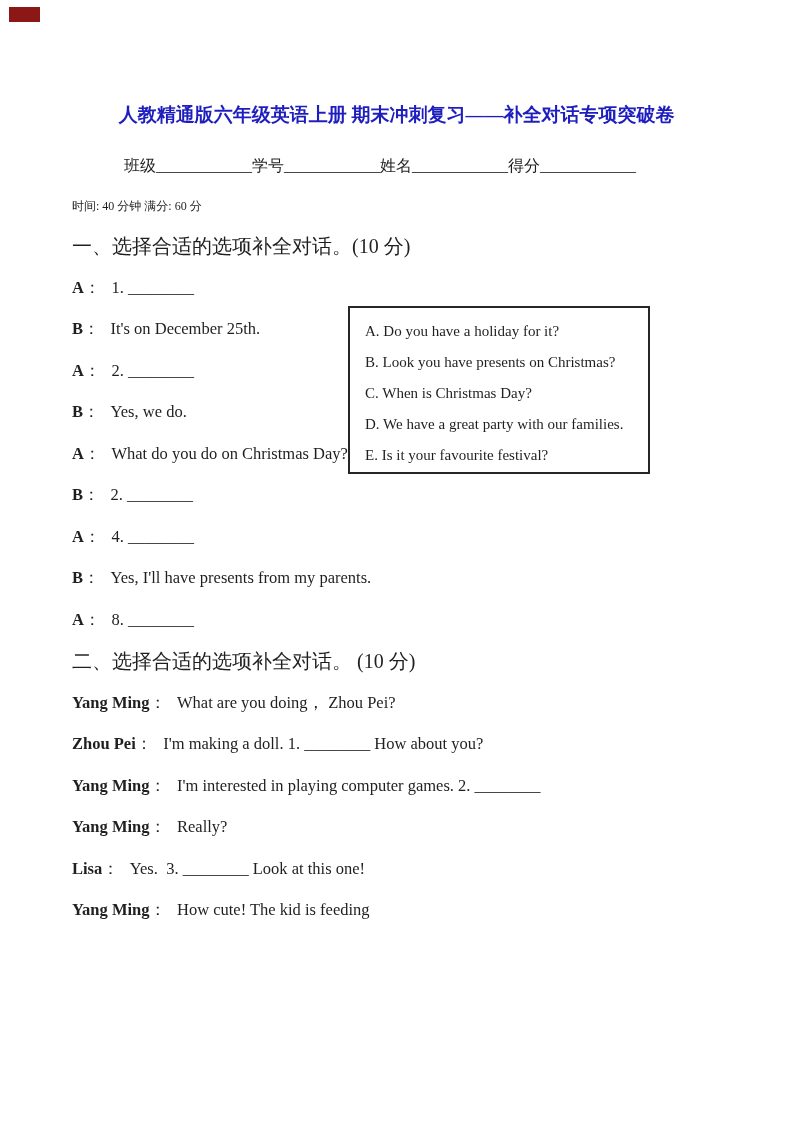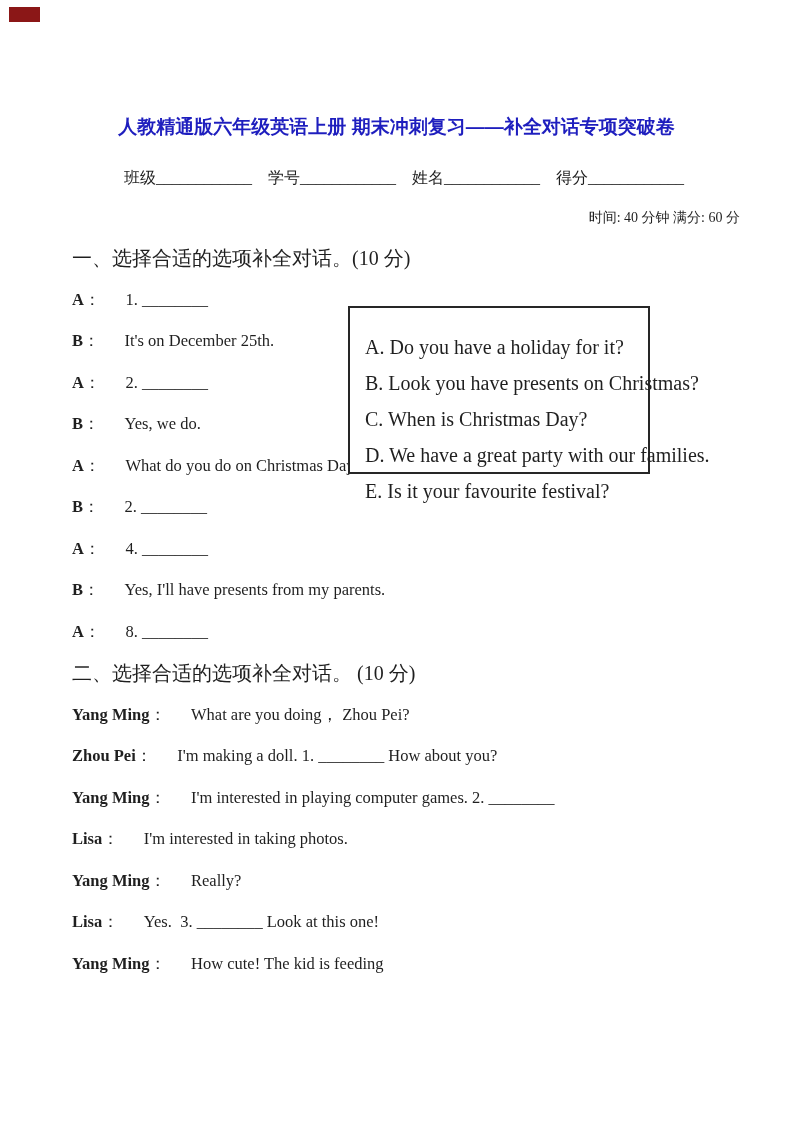--- a/index.html
+++ b/index.html
@@ -7,54 +7,54 @@
     position:relative; width:793px; height:1122px; background:#ffffff;
     font-family:"Liberation Serif","DejaVu Serif",serif; color:#1f1f1f;
     overflow:hidden;
   }
   .corner-mark {
     position:absolute; left:9px; top:7px; width:31px; height:15px;
     background:#8b1717;
   }
   .content { position:absolute; left:72px; top:100px; width:649px; }
   .title {
-    margin:16px; height:22px; line-height:22px; text-align:center;
+    margin:4px; height:22px; line-height:22px; text-align:center;
     font-size:19px; font-weight:bold; color:#1e1ebe;
-    font-family:Liberation Sans, sans-serif;
+    font-family:Liberation Serif, serif;
     margin-bottom:30px; white-space:nowrap;
   }
   .fields {
     height:20px; line-height:20px; margin:0 0 20px 52px;
-    font-size:16px; display:flex; gap:16px; white-space:nowrap;
+    font-size:16px; display:flex; white-space:nowrap;
   }
   .field { display:inline-block; }
   .fblank { letter-spacing:0; }
   .meta {
     height:20px; line-height:20px; margin:0 -19px 20px 0;
-    font-size:14px; text-align:right; white-space:pre;
+    font-size:12px; text-align:left; white-space:pre;
   }
   .heading {
     height:20px; line-height:20px; margin:0 0 21.5px;
     font-size:20px; white-space:pre;
   }
   .line {
     height:20px; line-height:20px; margin:0 0 21.5px;
     font-size:16.5px; white-space:pre;
   }
   .spk { font-weight:bold; }
   .colon { font-weight:normal; }
-  .txt { margin-left:25px; white-space:pre; }
+  .txt { margin-left:11px; white-space:pre; }
   .options-box {
     position:absolute; left:348px; top:306px; width:302px; height:168px;
     border:2px solid #262626; box-sizing:border-box;
     padding:13px 0 0 15px; background:#ffffff;
   }
   .option {
-    height:20px; line-height:20px; margin:16px 0 11px;
-    font-size:20px; white-space:pre;
+    height:20px; line-height:20px; margin:0 0 11px;
+    font-size:15px; white-space:pre;
   }
 </style>
 </head>
 <body>
 
 <div class="page">
 
   <div class="corner-mark"></div>
 
   <div class="content">
@@ -80,21 +80,20 @@
     <p class="line"><span class="spk">B</span><span class="colon">：</span><span class="txt">2. ________</span></p>
     <p class="line"><span class="spk">A</span><span class="colon">：</span><span class="txt">4. ________</span></p>
     <p class="line"><span class="spk">B</span><span class="colon">：</span><span class="txt">Yes, I'll have presents from my parents.</span></p>
     <p class="line"><span class="spk">A</span><span class="colon">：</span><span class="txt">8. ________</span></p>
 
     <div class="heading">二、选择合适的选项补全对话。 (10 分)</div>
 
     <p class="line"><span class="spk">Yang Ming</span><span class="colon">：</span><span class="txt">What are you doing， Zhou Pei?</span></p>
     <p class="line"><span class="spk">Zhou Pei</span><span class="colon">：</span><span class="txt">I'm making a doll. 1. ________ How about you?</span></p>
     <p class="line"><span class="spk">Yang Ming</span><span class="colon">：</span><span class="txt">I'm interested in playing computer games. 2. ________</span></p>
-    <p class="line"><span class="spk">Lisa</span><span class="colon">：</span><span class="txt">I'm interested in taking photos.</span></p>
     <p class="line"><span class="spk">Yang Ming</span><span class="colon">：</span><span class="txt">Really?</span></p>
     <p class="line"><span class="spk">Lisa</span><span class="colon">：</span><span class="txt">Yes.  3. ________ Look at this one!</span></p>
     <p class="line"><span class="spk">Yang Ming</span><span class="colon">：</span><span class="txt">How cute! The kid is feeding</span></p>
 
   </div>
 
   <div class="options-box">
     <div class="option">A. Do you have a holiday for it?</div>
     <div class="option">B. Look you have presents on Christmas?</div>
     <div class="option">C. When is Christmas Day?</div>

